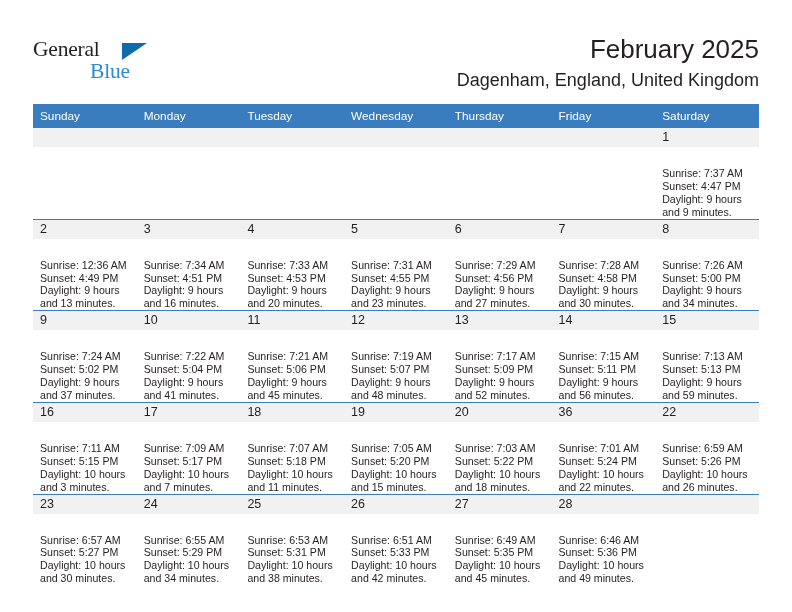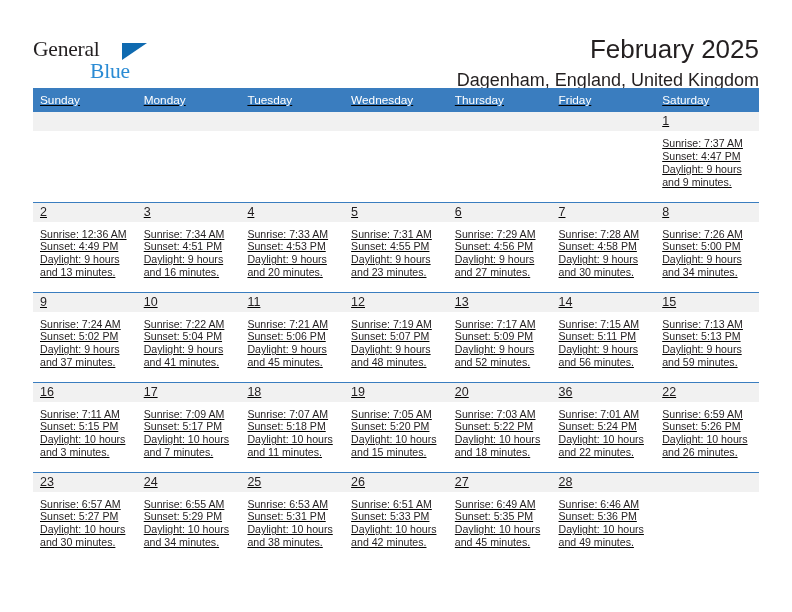--- a/index.html
+++ b/index.html
@@ -80,25 +80,24 @@
     color: #231f20;
     line-height: 22px;
     margin-top: 4px;
     white-space: nowrap;
   }
 
   
   .calendar {
     position: absolute;
     left: 33px;
-    top: 88px;
+    top: 104px;
     width: 726px;
     border-collapse: collapse;
     table-layout: fixed;
-    text-decoration: underline;
   }
   .calendar th {
     background: #3a7dbf;
     color: #ffffff;
     font-size: 11.8px;
     font-weight: normal;
     text-align: left;
     padding: 5px 0 5px 7px;
     height: 21px;
     border: none;
@@ -119,21 +118,21 @@
     font-size: 12.5px;
     color: #231f20;
     padding: 3px 0 3px 7px;
     height: 19px;
     line-height: 13px;
   }
   .daynum.empty {
     color: transparent;
   }
   .info {
-    padding: 6px 6px 0 7px;
+    padding: 20px 6px 0 7px;
     font-size: 10.6px;
     line-height: 12.9px;
     color: #231f20;
   }
   .info div { white-space: nowrap; }
 </style>
 </head>
 <body>
 
 <div class="page">

